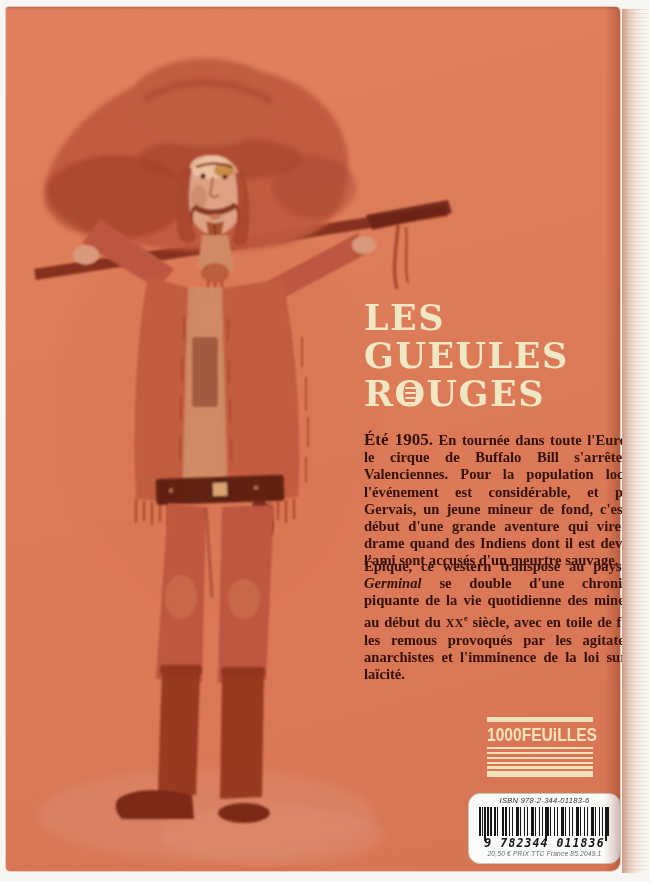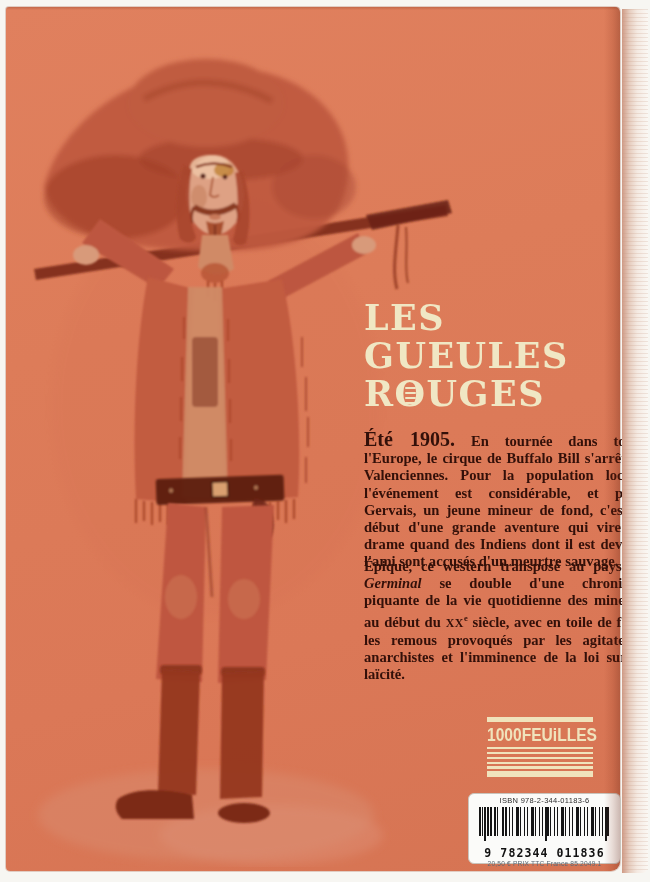--- a/index.html
+++ b/index.html
@@ -32,53 +32,53 @@
   .o-deco{position:absolute;left:41px;top:12px;width:11px;height:17px;
          display:flex;flex-direction:column;justify-content:space-between;}
   .o-deco i{display:block;height:2px;border-radius:2px;background:#f0e7c4;}
   
   .syn{position:absolute;left:358px;width:281px;margin:0;
        font-family:"Liberation Serif",serif;font-weight:700;
        font-size:14.6px;line-height:17.2px;color:#331009;
        text-align:justify;}
   .p1{top:424px;}
   .p2{top:551px;}
-  .lead{font-size:20px;}
+  .lead{font-size:17px;}
   .it{font-style:italic;margin-top:35px;}
   .cent{text-transform:uppercase;font-size:.82em;letter-spacing:.5px;}
   .sup{vertical-align:super;font-size:.58em;}
   
   .logo{position:absolute;left:481px;top:710px;width:106px;}
   .logo-bar-top{height:5px;background:#f0e3bc;margin-bottom:4px;}
   .logo-text{font-family:"Liberation Sans",sans-serif;font-weight:700;
        font-size:19px;line-height:18px;color:#f0e3bc;letter-spacing:0;
        transform:scaleX(.82);transform-origin:left center;white-space:nowrap;}
   .logo-stripes{margin-top:3px;height:30px;
        background:linear-gradient(180deg,
          #f0e3bc 0 2px,transparent 2px 5px,
          #f0e3bc 5px 7px,transparent 7px 10px,
          #f0e3bc 10px 12px,transparent 12px 14.5px,
          #f0e3bc 14.5px 17px,transparent 17px 19px,
          #f0e3bc 19px 22px,transparent 22px 24px,
          #f0e3bc 24px 30px);}
   
   .barcode-box{position:absolute;left:462px;top:786px;width:153px;height:71px;
-       background:#fbfbf9;border:1px solid #c9c4bc;border-radius:6px;
+       background:#fbfbf9;border:1px solid #c9c4bc;border-radius:12px;
        box-sizing:border-box;padding-top:3px;text-align:center;
-       font-family:"Liberation Sans",sans-serif;}
+       font-family:"Liberation Sans",sans-serif;font-style:italic;}
   .isbn{font-size:7.5px;letter-spacing:.3px;color:#2d2d2d;line-height:8px;}
   .bars{position:relative;height:29px;margin:2px 10px 0 10px;
        background:repeating-linear-gradient(90deg,
          #151515 0 1.5px,#fbfbf9 1.5px 3px,
          #151515 3px 4px,#fbfbf9 4px 7.5px,
          #151515 7.5px 10px,#fbfbf9 10px 11px,
          #151515 11px 12.5px,#fbfbf9 12.5px 15px);}
   .bars i{position:absolute;top:0;width:2px;height:34px;background:#151515;}
   .g1{left:5px;} .g2{left:50%;} .g3{right:3px;}
-  .digits{margin-top:11px;font-family:"DejaVu Sans Mono",monospace;font-weight:700;
+  .digits{margin-top:1px;font-family:"DejaVu Sans Mono",monospace;font-weight:700;
        font-size:11.5px;line-height:12px;letter-spacing:1.1px;color:#111;}
   .price{margin-top:1px;font-size:6.6px;letter-spacing:.2px;color:#5d6a76;line-height:7px;}
 </style>
 </head>
 <body>
 
 <div class="scan">
 
   <div class="cover">
 

